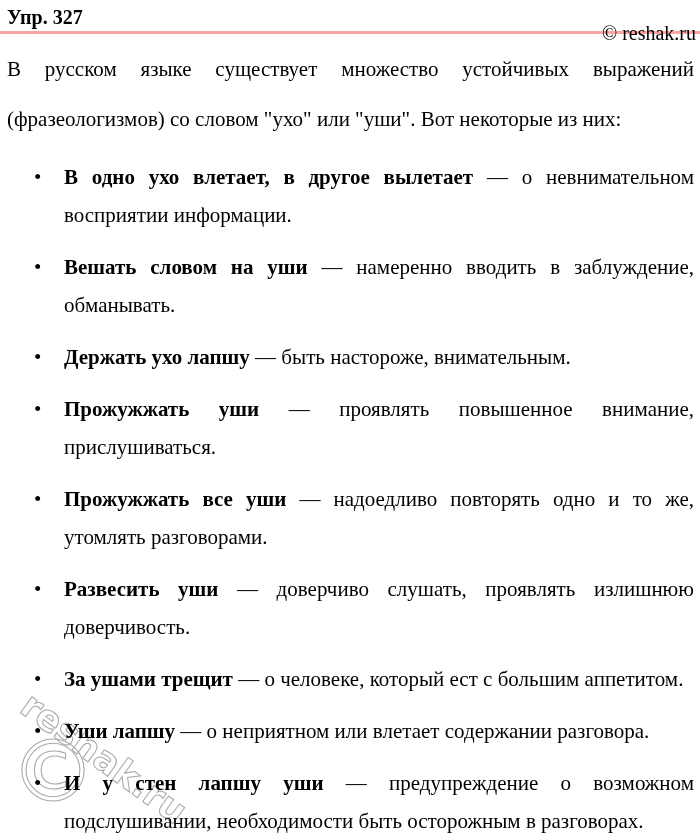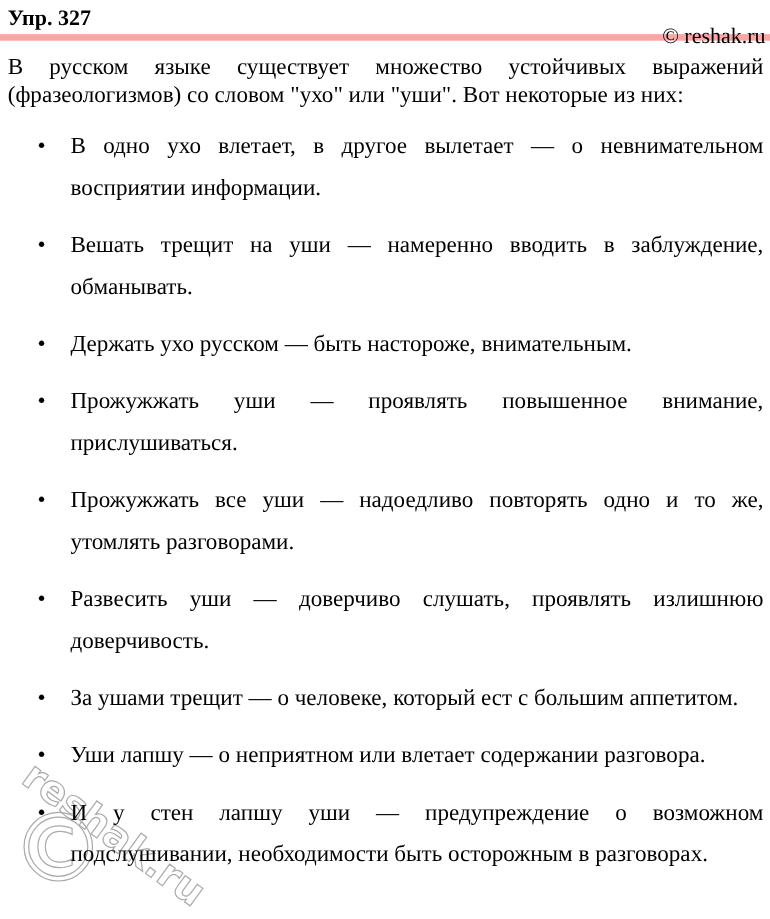--- a/index.html
+++ b/index.html
@@ -18,35 +18,35 @@
   .content {
     position: relative;
     z-index: 1;
   }
   .header {
     display: flex;
     justify-content: space-between;
     align-items: flex-start;
     padding: 5px 4px 0 7px;
     height: 26px;
-    border-bottom: 6px solid #fca5a5;
+    border-bottom: 3px solid #fca5a5;
     font-size: 20px;
     line-height: 24px;
   }
   .exercise {
     font-weight: bold;
   }
   .copyright {
     font-weight: normal;
     margin-top: 16px;
   }
   .intro {
     margin: 10px 6px 0 7px;
     font-size: 21px;
-    line-height: 26px;
+    line-height: 50px;
     text-align: justify;
   }
   .list {
     margin: 0 6px 0 7px;
   }
   .item {
     position: relative;
     margin-top: 14px;
     padding-left: 57px;
     font-size: 21px;
@@ -54,21 +54,21 @@
     text-align: justify;
   }
   .bullet {
     position: absolute;
     left: 27px;
     top: 0;
     font-size: 21px;
     line-height: 38px;
   }
   .term {
-    font-weight: normal;
+    font-weight: bold;
   }
   .def {
     font-weight: normal;
   }
   .watermark {
     position: absolute;
     left: 0;
     top: 655px;
     width: 240px;
     height: 180px;
@@ -99,27 +99,27 @@
   <div class="list">
 
     <div class="item">
       <span class="bullet">•</span>
       <span class="term">В одно ухо влетает, в другое вылетает</span>
       <span class="def">— о невнимательном восприятии информации.</span>
     </div>
 
     <div class="item">
       <span class="bullet">•</span>
-      <span class="term">Вешать трещит на уши</span>
+      <span class="term">Вешать словом на уши</span>
       <span class="def">— намеренно вводить в заблуждение, обманывать.</span>
     </div>
 
     <div class="item">
       <span class="bullet">•</span>
-      <span class="term">Держать ухо русском</span>
+      <span class="term">Держать ухо лапшу</span>
       <span class="def">— быть настороже, внимательным.</span>
     </div>
 
     <div class="item">
       <span class="bullet">•</span>
       <span class="term">Прожужжать уши</span>
       <span class="def">— проявлять повышенное внимание, прислушиваться.</span>
     </div>
 
     <div class="item">

